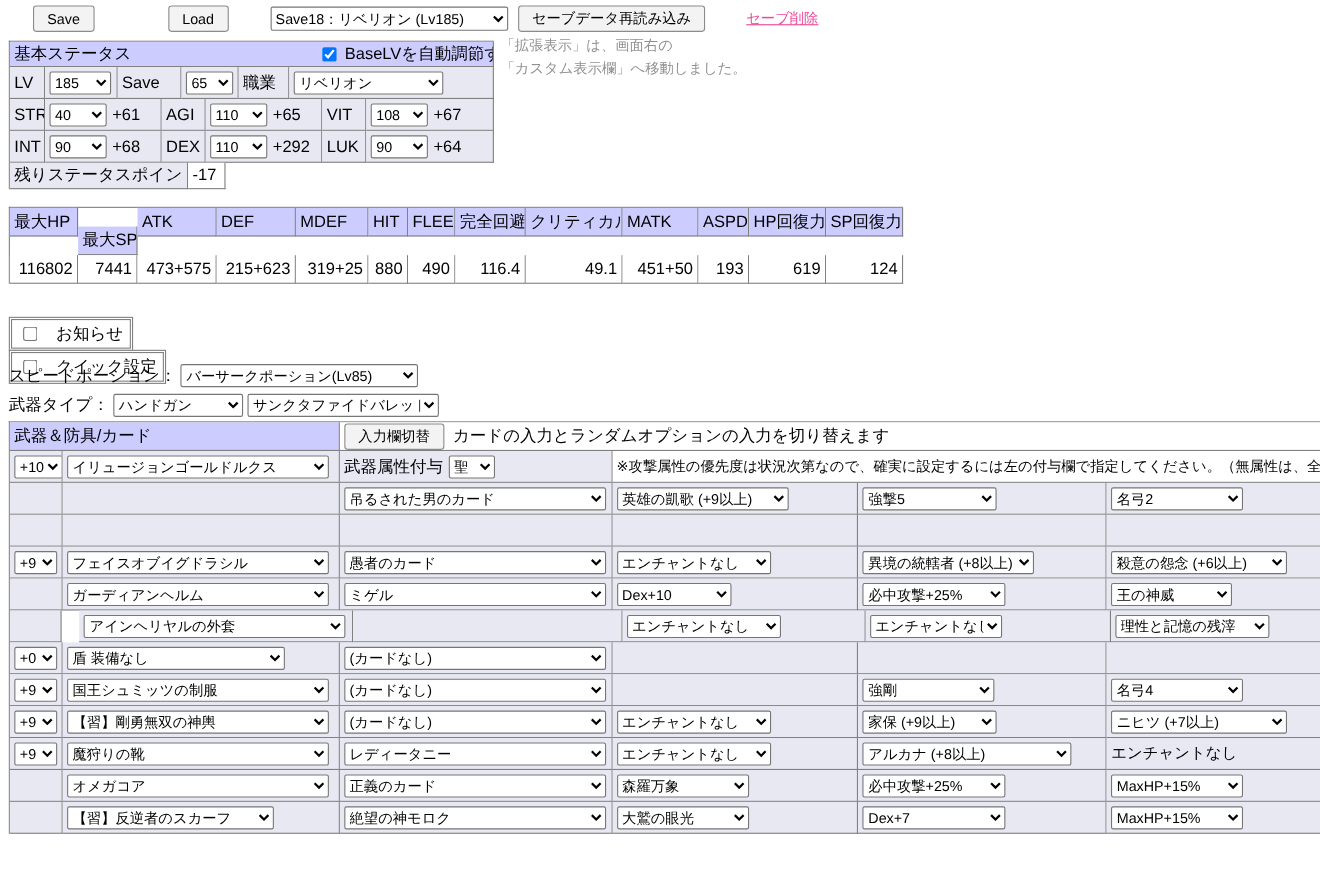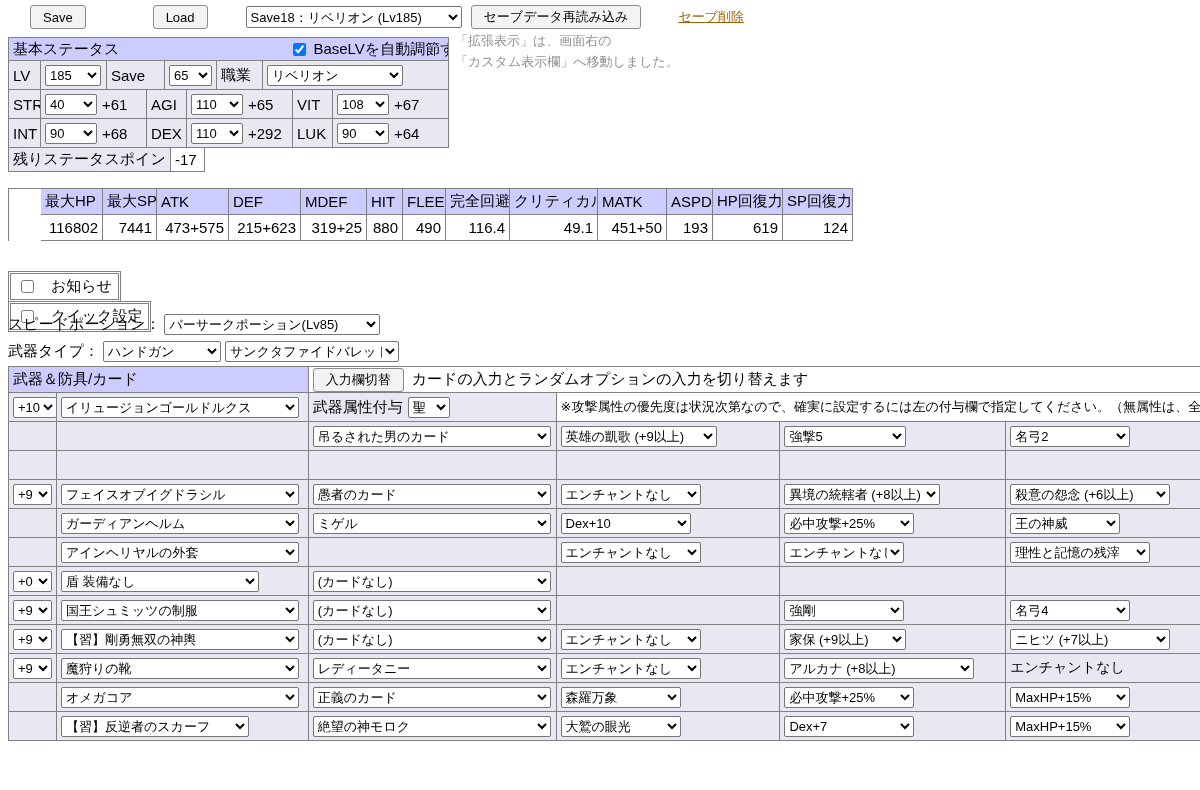--- a/index.html
+++ b/index.html
@@ -13,21 +13,21 @@
   button { font-family: inherit; }
   .btn {
     font-size: 13px; height: 24px; padding: 1px 12px;
     background: #f3f3f3; border: 1px solid #8b8b8b; border-radius: 3px;
     cursor: pointer;
   }
   select {
     font-family: inherit; font-size: 13px; height: 21px;
     background: #fff; border: 1px solid #767676; border-radius: 2px;
   }
-  a.delete-link { color: #a16207; font-size: 13px; margin-left: 37px; }
+  a.delete-link { color: #ec4899; font-size: 13px; margin-left: 37px; }
 
   
   .topbar { display: flex; align-items: center; padding-top: 5px; height: 29px; }
   .btn-save { margin-left: 30px; }
   .btn-load { margin-left: 67px; }
   .slot-select { margin-left: 38px; width: 216px; height: 22px; }
   .btn-reload { margin-left: 9px; }
   .delete-link { margin-left: 30px; }
 
   .move-notice {
@@ -48,21 +48,21 @@
   .basic-tbl .tcell { background: #e8e8f3; height: 29px; }
   .basic-tbl .header-row .tcell { background: #ccccff; height: 23px; }
   .auto-adjust { margin-left: 170px; display: inline-flex; align-items: center; gap: 4px; }
   .bonus { margin-left: 5px; }
 
   .remaining-tbl { border-top: none; }
   .remaining-tbl .tcell { height: 24px; background: #e8e8f3; }
   .remaining-tbl .value-cell { background: #fff; }
 
   
-  .derived-tbl { margin-top: 16px; padding-left: 32px; }
+  .derived-tbl { margin-top: 16px; }
   .derived-tbl .tcell { height: 26px; }
   .derived-tbl .hcell { background: #ccccff; }
   .derived-tbl .vcell { background: #fff; justify-content: flex-end; }
 
   
   .double-box {
     display: inline-flex; align-items: center; gap: 14px;
     border: 3px double #808080; padding: 3px 6px; background: #fff;
   }
   .notice-box { margin: 30px 0 0 8px; }
@@ -169,21 +169,21 @@
     <div class="tcell" style="width:162px">残りステータスポイント</div>
     <div class="tcell value-cell" style="width:34px">-17</div>
   </div>
 </div>
 
 
 <br>
 <div class="tbl derived-tbl">
   <div class="trow" id="derived-head">
       <div class="tcell hcell" style="width: 62px;">最大HP</div>
-      <div class="tcell hcell" style="width: 54px;">最大SP</div>
+      <div class="tcell hcell" style="width: 54px; margin-top: 17px;">最大SP</div>
       <div class="tcell hcell" style="width: 72px;">ATK</div>
       <div class="tcell hcell" style="width: 72px;">DEF</div>
       <div class="tcell hcell" style="width: 66px;">MDEF</div>
       <div class="tcell hcell" style="width: 36px;">HIT</div>
       <div class="tcell hcell" style="width: 43px;">FLEE</div>
       <div class="tcell hcell" style="width: 64px;">完全回避</div>
       <div class="tcell hcell" style="width: 88px;">クリティカル</div>
       <div class="tcell hcell" style="width: 69px;">MATK</div>
       <div class="tcell hcell" style="width: 46px;">ASPD</div>
       <div class="tcell hcell" style="width: 70px;">HP回復力</div>
@@ -300,32 +300,32 @@
       </div>
       <div class="trow equip-row">
         <div class="tcell" style="width: 48px;"></div>
         <div class="tcell" style="width: 252px;">
           <select style="width: 238px;"><option>ガーディアンヘルム</option></select>
         </div>
         <div class="tcell" style="width: 248px;">
           <select style="width: 238px;"><option>ミゲル</option></select>
         </div>
         <div class="tcell" style="width: 224px;">
-          <select style="width: 130px;"><option>Dex+10</option></select>
+          <select style="width: 104px;"><option>Dex+10</option></select>
         </div>
         <div class="tcell" style="width: 226px;">
           <select style="width: 130px;"><option>必中攻撃+25%</option></select>
         </div>
         <div class="tcell" style="width: 261px;">
           <select style="width: 110px;"><option>王の神威</option></select>
         </div>
       </div>
       <div class="trow equip-row">
         <div class="tcell" style="width: 48px;"></div>
-        <div class="tcell" style="width: 252px;">
+        <div class="tcell" style="width: 252px; margin-left: 16px;">
           <select style="width: 238px;"><option>アインヘリヤルの外套</option></select>
         </div>
         <div class="tcell" style="width: 248px;"></div>
         <div class="tcell" style="width: 224px;">
           <select style="width: 140px;"><option>エンチャントなし</option></select>
         </div>
         <div class="tcell" style="width: 226px;">
           <select style="width: 120px;"><option>エンチャントなし</option></select>
         </div>
         <div class="tcell" style="width: 261px;">

